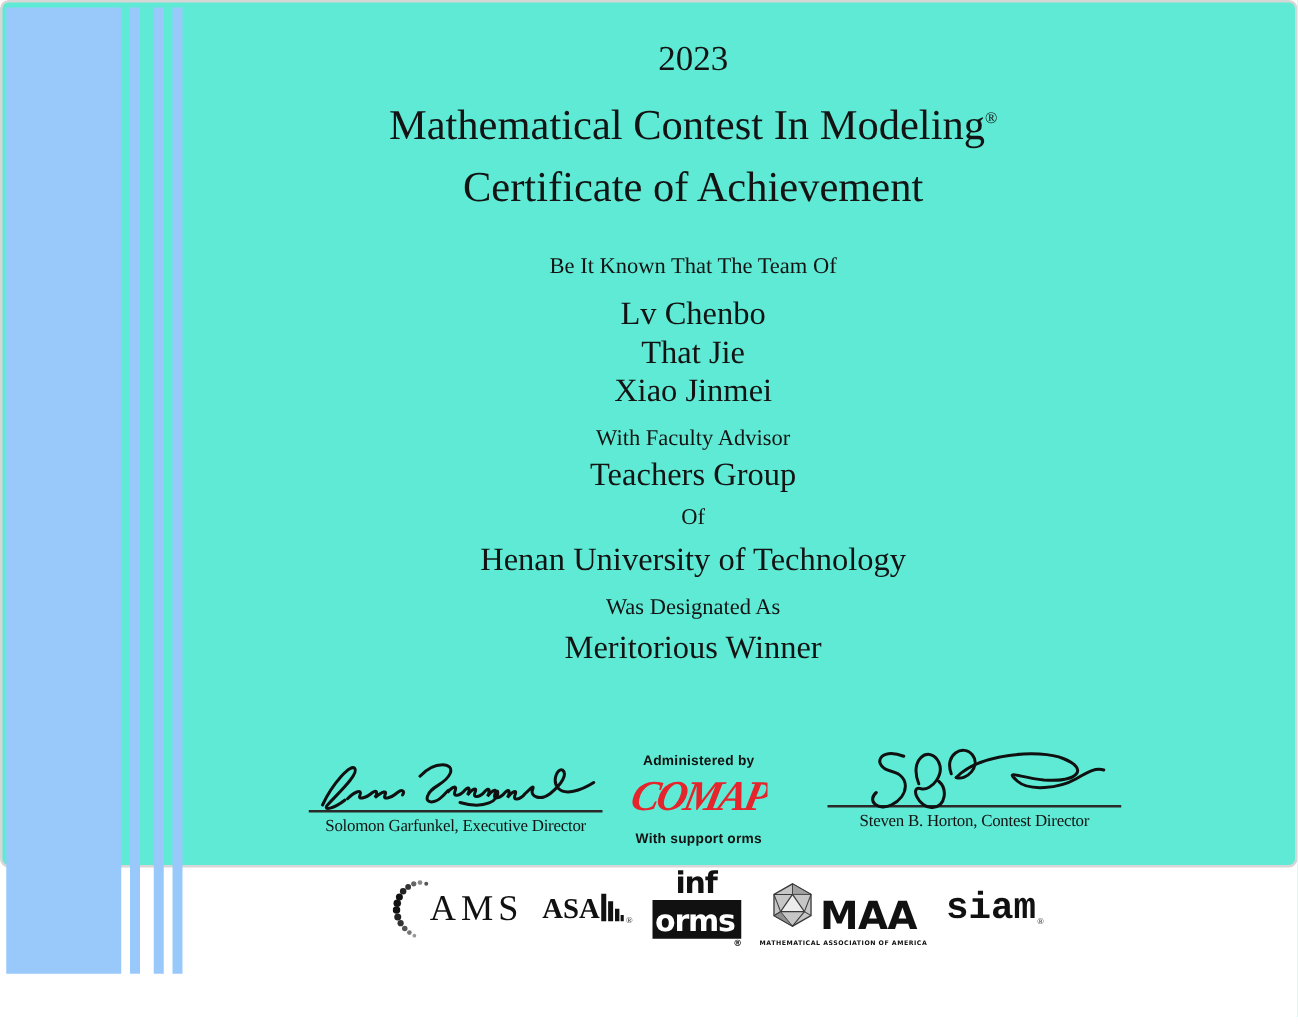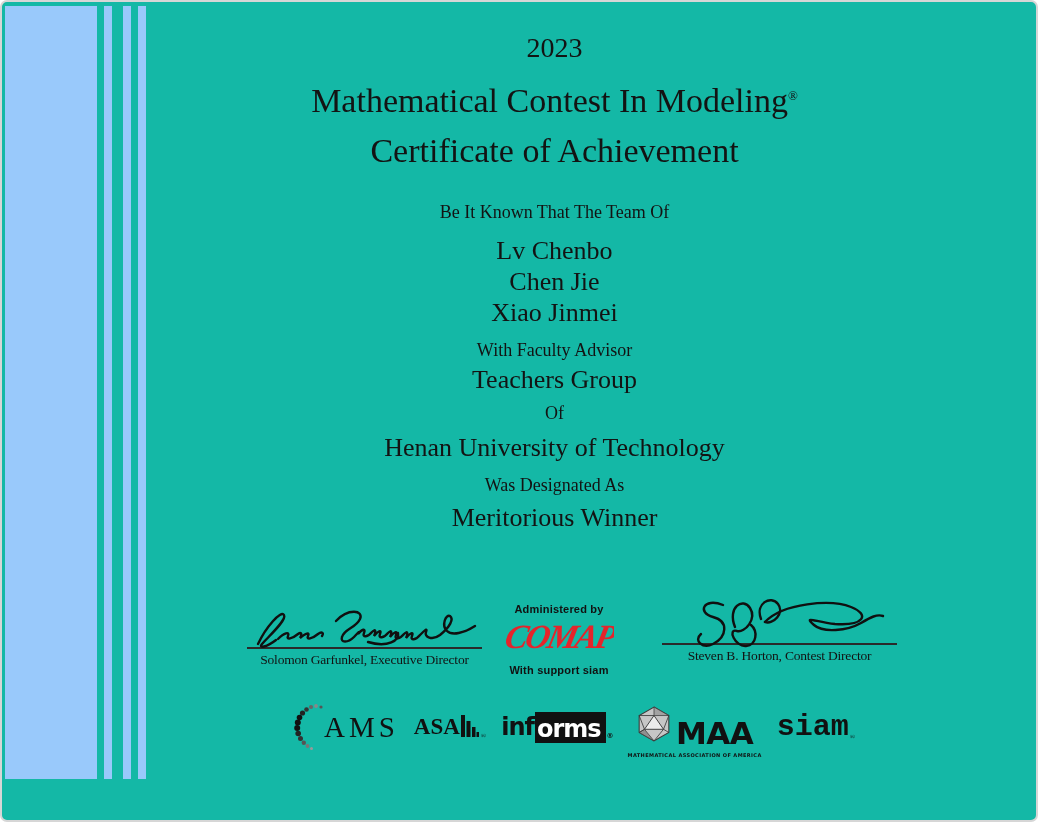--- a/index.html
+++ b/index.html
@@ -1,20 +1,20 @@
 <!DOCTYPE html>
 <html><head>
 <meta charset="utf-8">
 <style>
   html,body{margin:0;padding:0;background:#ffffff;}
   body{width:1038px;height:822px;position:relative;overflow:hidden;
        font-family:"Liberation Serif", serif;color:#131313;}
-  .page{position:absolute;left:0;top:0;width:1038px;height:822px;
+  .page{position:absolute;left:0;top:0;width:1038px;height:694px;
         box-sizing:border-box;border:2px solid #d6d6d6;border-radius:7px;
-        background:#14b8a6;}
+        background:#5eead4;}
   
   .stripe{position:absolute;top:4px;height:773px;background:#99c9fb;}
   .stripe.wide{left:3px;width:92px;}
   .stripe.s1{left:102px;width:8px;}
   .stripe.s2{left:121px;width:8px;}
   .stripe.s3{left:136px;width:8px;}
 
   .content{position:absolute;left:160px;top:0;width:785px;text-align:center;}
 
   .year{margin-top:29px;font-size:28px;line-height:33px;}
@@ -47,21 +47,21 @@
   .sig-right .sigline{margin-top:-16px;}
 
   
   .logos{position:absolute;left:160px;top:696px;width:785px;height:58px;
          display:flex;justify-content:center;align-items:center;gap:15px;
          padding-left:40px;box-sizing:border-box;}
   .logo{display:flex;align-items:center;white-space:nowrap;}
   .ams-text{font-family:"Liberation Serif",serif;font-size:29px;letter-spacing:4px;color:#111;}
   .asa-text{font-family:"Liberation Serif",serif;font-weight:bold;font-size:23px;color:#111;}
   .informs{font-family:"DejaVu Sans",sans-serif;font-weight:bold;font-size:24px;
-           letter-spacing:-1px;color:#111;display:flex;align-items:center;}
+           letter-spacing:-1px;color:#111;display:flex;align-items:center;flex-direction:column;}
   .informs .boxed{background:#111;color:#fff;padding:3px 5px 0 2px;margin-left:1px;}
   .maa-wrap{display:flex;flex-direction:column;align-items:center;}
   .maa-top{display:flex;align-items:center;gap:4px;}
   .maa-text{font-family:"DejaVu Sans",sans-serif;font-weight:bold;font-size:31px;
             letter-spacing:-0.5px;color:#111;margin-top:19px;}
   .maa-tagline{font-family:"DejaVu Sans",sans-serif;font-weight:bold;font-size:5px;
             letter-spacing:0.4px;color:#111;margin-top:1px;}
   .siam-text{font-family:Liberation Mono, monospace;font-weight:bold;font-size:30px;
             letter-spacing:0px;color:#111;}
   .rmark{font-size:7px;vertical-align:bottom;color:#111;align-self:flex-end;margin:0 0 3px 1px;}
@@ -77,21 +77,21 @@
   <div class="stripe s3"></div>
 
   <div class="content">
     <div class="year">2023</div>
     <div class="title"><span>Mathematical Contest In Modeling</span><sup>®</sup></div>
     <div class="subtitle">Certificate of Achievement</div>
 
     <div class="label lbl-team">Be It Known That The Team Of</div>
     <div class="names">
       <div class="big">Lv Chenbo</div>
-      <div class="big">Chen Jie</div>
+      <div class="big">That Jie</div>
       <div class="big">Xiao Jinmei</div>
     </div>
 
     <div class="label lbl-advisor">With Faculty Advisor</div>
     <div class="big advisor">Teachers Group</div>
 
     <div class="label lbl-of">Of</div>
     <div class="big institution">Henan University of Technology</div>
 
     <div class="label lbl-desig">Was Designated As</div>
@@ -112,21 +112,21 @@
         <div class="signame">Solomon Garfunkel, Executive Director</div>
       </div>
 
       <div class="sigblock sig-center">
         <div class="adminby">Administered by</div>
         <div class="comap">
           <svg width="110" height="40" viewBox="0 0 110 40">
             <text x="60" y="31" text-anchor="middle" transform="skewX(-12)" font-family="Liberation Serif, serif" font-style="italic" font-weight="bold" font-size="34" letter-spacing="-2.5" fill="#e5242b">COMAP</text>
           </svg>
         </div>
-        <div class="support">With support siam</div>
+        <div class="support">With support orms</div>
       </div>
 
       <div class="sigblock sig-right">
         <svg width="230" height="64" viewBox="0 0 230 64">
           <g fill="none" stroke="#101010" stroke-width="2.4" stroke-linecap="round">
             <path d="M58 14 C38 6 32 22 48 26 C64 30 62 46 48 53 C38 58 28 50 36 43"></path>
             <path d="M70 36 C62 16 78 6 85 17 C92 28 80 42 72 40 C62 37 70 56 81 55 C92 54 93 40 86 34"></path>
             <path d="M96 28 C90 12 106 4 113 13 C120 22 108 34 100 31"></path>
             <path d="M100 31 C118 12 166 8 186 16 C206 24 198 35 170 33 C150 31 138 24 149 34 C158 42 182 40 196 32 C206 26 212 23 218 25"></path>
           </g>

